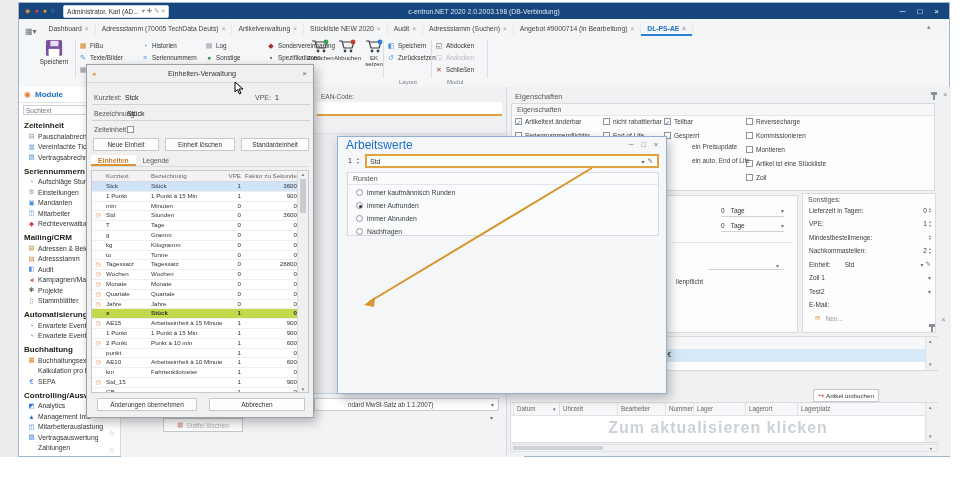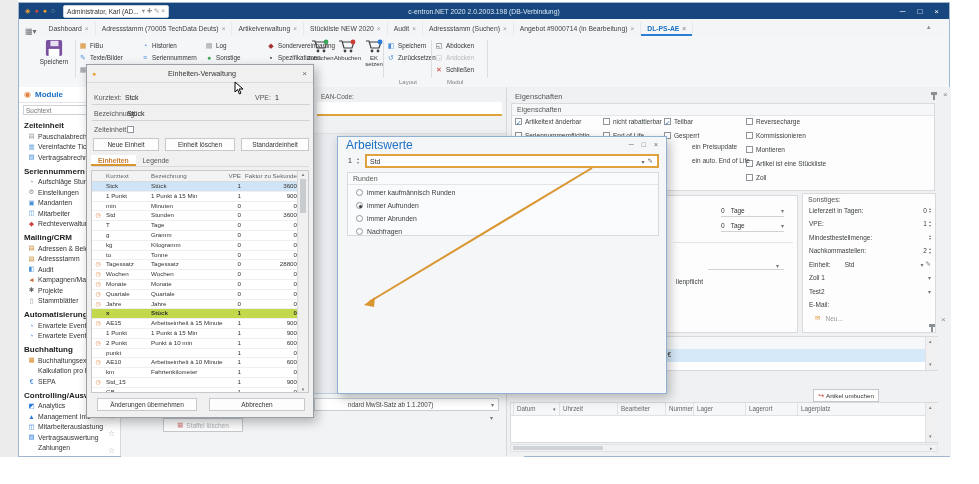--- a/index.html
+++ b/index.html
@@ -581,20 +581,21 @@
             <div class="tline" style="left: 106px; top: 0px; width: 1px; height: 12px;"></div>
             <span class="th-cell" style="left: 158px; top: 2px;">Nummer</span>
             <div class="tline" style="left: 154px; top: 0px; width: 1px; height: 12px;"></div>
             <span class="th-cell" style="left: 186px; top: 2px;">Lager</span>
             <div class="tline" style="left: 182px; top: 0px; width: 1px; height: 12px;"></div>
             <span class="th-cell" style="left: 238px; top: 2px;">Lagerort</span>
             <div class="tline" style="left: 234px; top: 0px; width: 1px; height: 12px;"></div>
             <span class="th-cell" style="left: 290px; top: 2px;">Lagerplatz</span>
             <div class="tline" style="left: 286px; top: 0px; width: 1px; height: 12px;"></div>
           </div>
+        <div class="abs hint-big nw" style="left:0;top:16px;width:414px;text-align:center;">Zum aktualisieren klicken</div>
         <div class="abs" style="left:414px;top:0;width:12px;height:39px;background:#f0f0f0;border-left:1px solid #e0e2e5;">
           <span class="abs" style="left:3px;top:1px;font-size:5px;color:#777;">▴</span>
           <span class="abs" style="left:3px;top:30px;font-size:5px;color:#777;">▾</span>
         </div>
       </div>
       <div class="scrollbar-h" style="left:3px;top:357px;width:428px;height:8px;">
         <div class="abs" style="left:2px;top:1px;width:90px;height:4px;background:#cfd2d6;"></div>
         <span class="abs" style="left:419px;top:0px;font-size:5px;color:#777;">▸</span>
       </div>
     </div>

